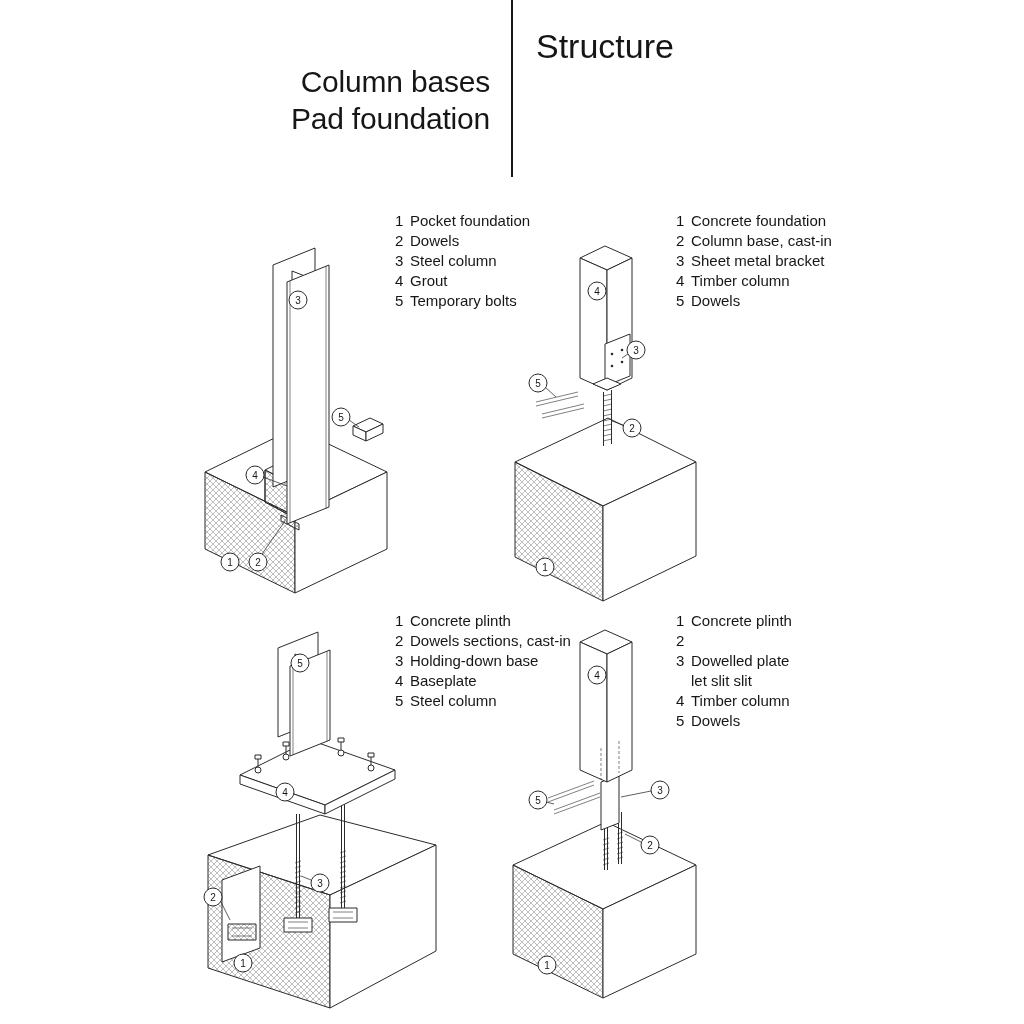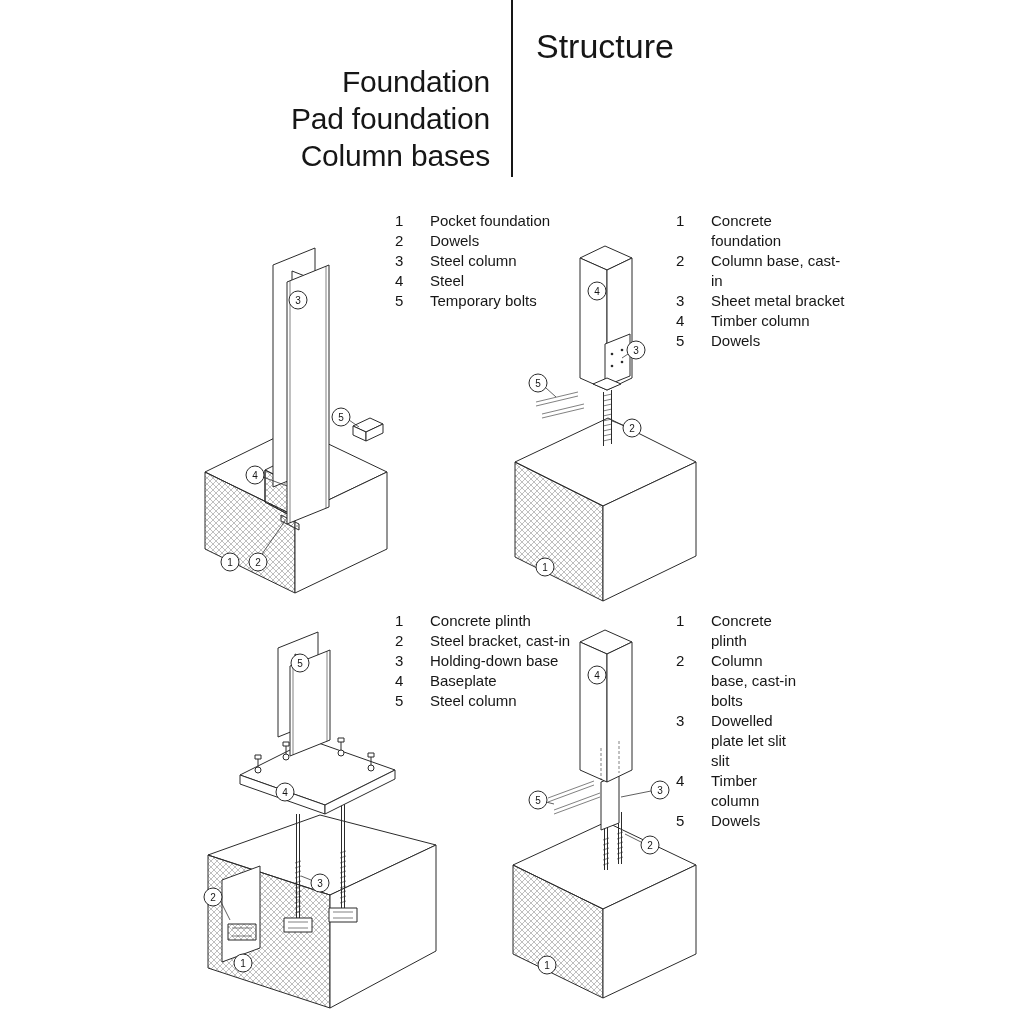--- a/index.html
+++ b/index.html
@@ -10,62 +10,61 @@
   }
   .divider { position:absolute; left:511px; top:0; width:2px; height:177px; background:#161616; }
   .title-block {
     position:absolute; left:150px; top:63px; width:340px;
     text-align:right; font-size:30px; line-height:37px; font-weight:400; letter-spacing:-0.2px;
   }
   .section-block { position:absolute; left:536px; top:27px; font-size:34px; line-height:38px; font-weight:400; }
   .legend { position:absolute; font-size:15px; line-height:20px; }
   .legend-item { display:flex; }
   .legend-num { flex:0 0 15px; }
-  .legend-label { flex:1;margin-left:20px; }
+  .legend-label { flex:1; }
   .fig { position:absolute; }
   .face   { fill:#ffffff; stroke:#2b2b2b; stroke-width:1; stroke-linejoin:round; }
   .hatch  { fill:url(#xhatch); stroke:#2b2b2b; stroke-width:1; stroke-linejoin:round; }
   .ln     { fill:none; stroke:#2b2b2b; stroke-width:1; }
   .thin   { fill:none; stroke:#2b2b2b; stroke-width:0.6; }
   .leader { stroke:#2b2b2b; stroke-width:0.75; }
   .dot    { fill:#2b2b2b; }
   .callout circle { fill:#ffffff; stroke:#2b2b2b; stroke-width:1; }
   .callout text { font-family:"Liberation Sans", sans-serif; font-size:10px; text-anchor:middle; fill:#161616; }
 </style>
 </head>
 <body>
 
 <div class="page">
 
   <div class="divider"></div>
   <div class="title-block">
-    <div>Foundation</div>
+    <div>Column bases</div>
     <div>Pad foundation</div>
-    <div>Column bases</div>
   </div>
   <div class="section-block">
     <div>Structure</div>
   </div>
 
   <div class="legend" style="left:395px; top:211px; width:175px;">
     <div class="legend-item">
         <span class="legend-num">1</span>
         <span class="legend-label">Pocket foundation</span>
       </div>
     <div class="legend-item">
         <span class="legend-num">2</span>
         <span class="legend-label">Dowels</span>
       </div>
     <div class="legend-item">
         <span class="legend-num">3</span>
         <span class="legend-label">Steel column</span>
       </div>
     <div class="legend-item">
         <span class="legend-num">4</span>
-        <span class="legend-label">Steel</span>
+        <span class="legend-label">Grout</span>
       </div>
     <div class="legend-item">
         <span class="legend-num">5</span>
         <span class="legend-label">Temporary bolts</span>
       </div>
   </div>
 
   <div class="legend" style="left:676px; top:211px; width:170px;">
     <div class="legend-item">
         <span class="legend-num">1</span>
@@ -89,21 +88,21 @@
       </div>
   </div>
 
   <div class="legend" style="left:395px; top:611px; width:180px;">
     <div class="legend-item">
         <span class="legend-num">1</span>
         <span class="legend-label">Concrete plinth</span>
       </div>
     <div class="legend-item">
         <span class="legend-num">2</span>
-        <span class="legend-label">Steel bracket, cast-in</span>
+        <span class="legend-label">Dowels sections, cast-in</span>
       </div>
     <div class="legend-item">
         <span class="legend-num">3</span>
         <span class="legend-label">Holding-down base</span>
       </div>
     <div class="legend-item">
         <span class="legend-num">4</span>
         <span class="legend-label">Baseplate</span>
       </div>
     <div class="legend-item">
@@ -112,21 +111,20 @@
       </div>
   </div>
 
   <div class="legend" style="left:676px; top:611px; width:125px;">
     <div class="legend-item">
         <span class="legend-num">1</span>
         <span class="legend-label">Concrete plinth</span>
       </div>
     <div class="legend-item">
         <span class="legend-num">2</span>
-        <span class="legend-label">Column base, cast-in bolts</span>
       </div>
     <div class="legend-item">
         <span class="legend-num">3</span>
         <span class="legend-label">Dowelled plate let slit slit</span>
       </div>
     <div class="legend-item">
         <span class="legend-num">4</span>
         <span class="legend-label">Timber column</span>
       </div>
     <div class="legend-item">

